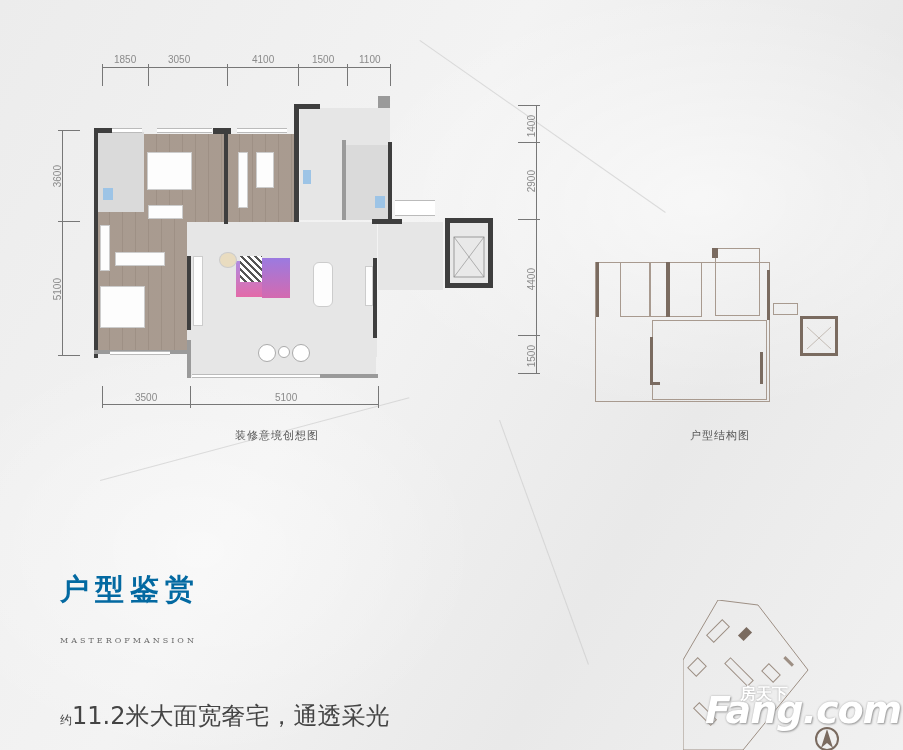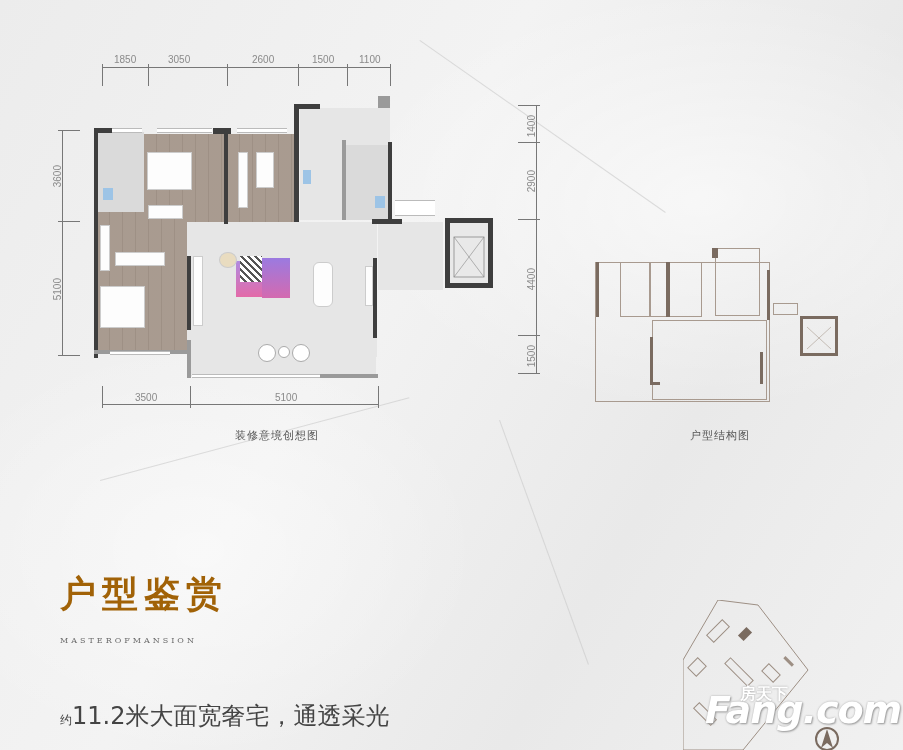--- a/index.html
+++ b/index.html
@@ -23,21 +23,21 @@
   .wall { position: absolute; background: #3e3e3e; }
   .wall-g { position: absolute; background: #9a9a9a; }
   .room { position: absolute; }
   .wood { background: #a4968a; background-image: repeating-linear-gradient(90deg, rgba(255,255,255,0.05) 0 12px, rgba(0,0,0,0.04) 12px 13px); }
   .tile { background: #e6e6e6; }
   .tile2 { background: #dadada; }
   .white { background: #fdfdfd; border: 1px solid #ccc; box-sizing: border-box; }
   .window { position: absolute; background: #fff; border-top: 1px solid #bbb; border-bottom: 1px solid #bbb; box-sizing: border-box; }
 
   .caption { position: absolute; font-size: 11px; color: #555; letter-spacing: 1px; }
-  .title-main { position: absolute; left: 60px; top: 570px; font-size: 36px; font-weight: bold; color: #a16207; letter-spacing: 6px; font-family: "DejaVu Sans", sans-serif; }
+  .title-main { position: absolute; left: 60px; top: 570px; font-size: 29px; font-weight: bold; color: #0369a1; letter-spacing: 6px; font-family: "DejaVu Sans", sans-serif; }
   .subtitle-en { position: absolute; left: 60px; top: 636px; font-size: 8px; color: #6a6a6a; letter-spacing: 3px; font-family: "DejaVu Serif", serif; }
   .tagline { position: absolute; left: 60px; top: 700px; font-size: 24px; color: #444; font-family: "DejaVu Sans", sans-serif; }
   .tagline .small { font-size: 12px; }
 
   .struct-wall { position: absolute; background: #7a6b60; }
   .struct-line { position: absolute; border: 1px solid #a89a8f; box-sizing: border-box; }
 
   .watermark { position: absolute; left: 705px; top: 688px; font-size: 38px; font-weight: bold; font-style: italic; color: #fff; text-shadow: 0 0 2px #aaa, 1px 1px 2px #999; font-family: "DejaVu Sans", sans-serif; letter-spacing: -1px; }
   .watermark-cn { position: absolute; left: 740px; top: 684px; font-size: 16px; font-weight: bold; color: #fff; text-shadow: 0 0 2px #999; }
 </style>
@@ -53,21 +53,21 @@
   <div>
     <div class="line-h" style="left:102px;top:67px;width:288px;"></div>
     <div class="tick" style="left:102px;top:64px;height:22px;"></div>
     <div class="tick" style="left:148px;top:64px;height:22px;"></div>
     <div class="tick" style="left:227px;top:64px;height:22px;"></div>
     <div class="tick" style="left:298px;top:64px;height:22px;"></div>
     <div class="tick" style="left:347px;top:64px;height:22px;"></div>
     <div class="tick" style="left:390px;top:64px;height:22px;"></div>
     <span class="dim" style="left:114px;top:54px;">1850</span>
     <span class="dim" style="left:168px;top:54px;">3050</span>
-    <span class="dim" style="left:252px;top:54px;">2600</span>
+    <span class="dim" style="left:252px;top:54px;">4100</span>
     <span class="dim" style="left:312px;top:54px;">1500</span>
     <span class="dim" style="left:359px;top:54px;">1100</span>
   </div>
 
   <div>
     <div class="line-v" style="left:62px;top:130px;height:225px;"></div>
     <div class="tick-h" style="left:58px;top:130px;width:22px;"></div>
     <div class="tick-h" style="left:58px;top:221px;width:22px;"></div>
     <div class="tick-h" style="left:58px;top:355px;width:22px;"></div>
     <span class="dim dim-v" style="left:52px;top:165px;">3600</span>

